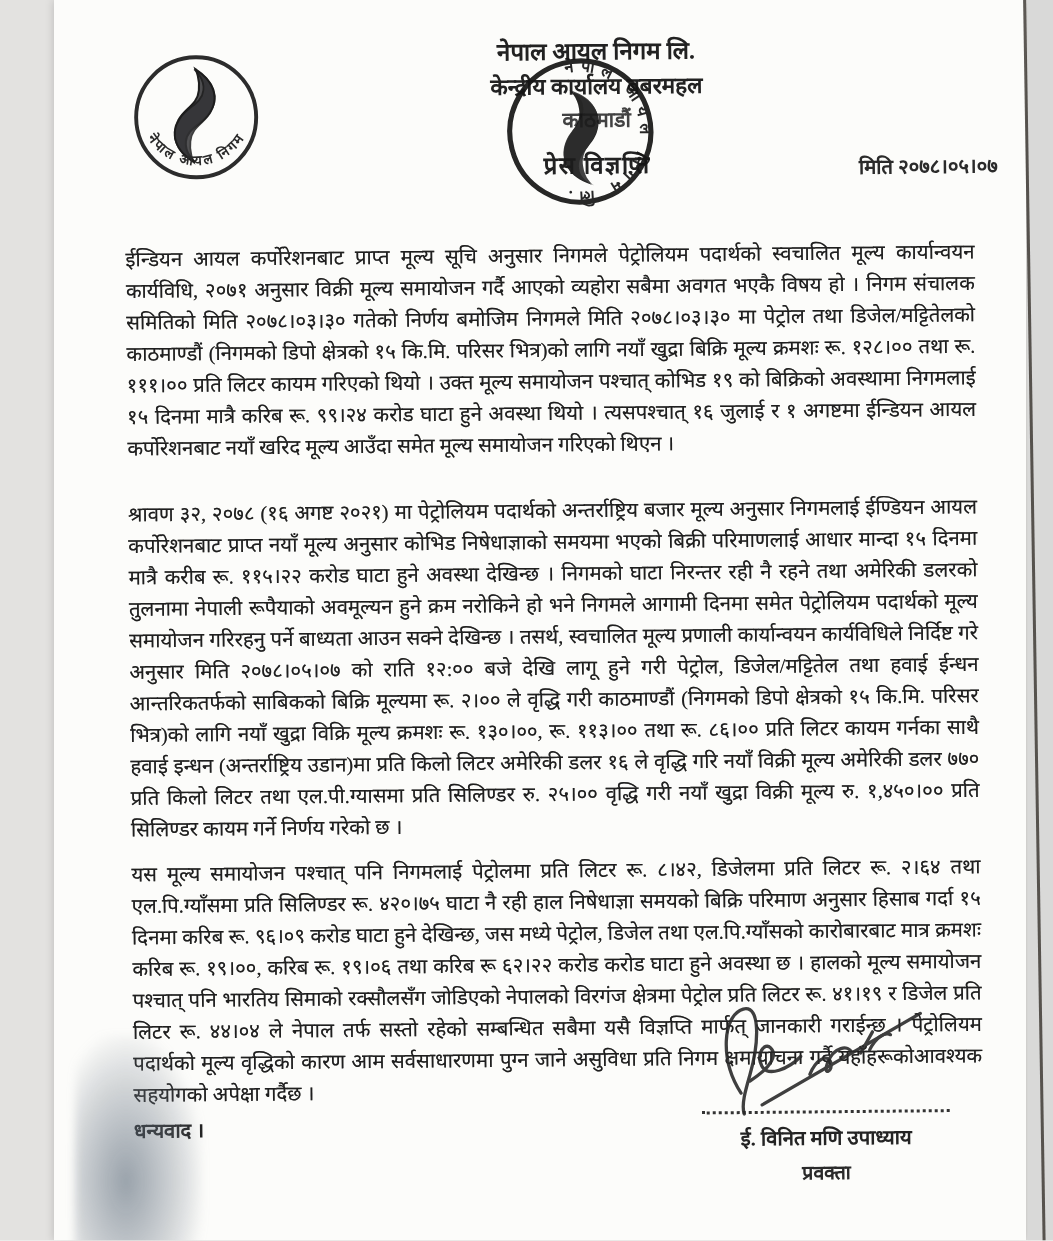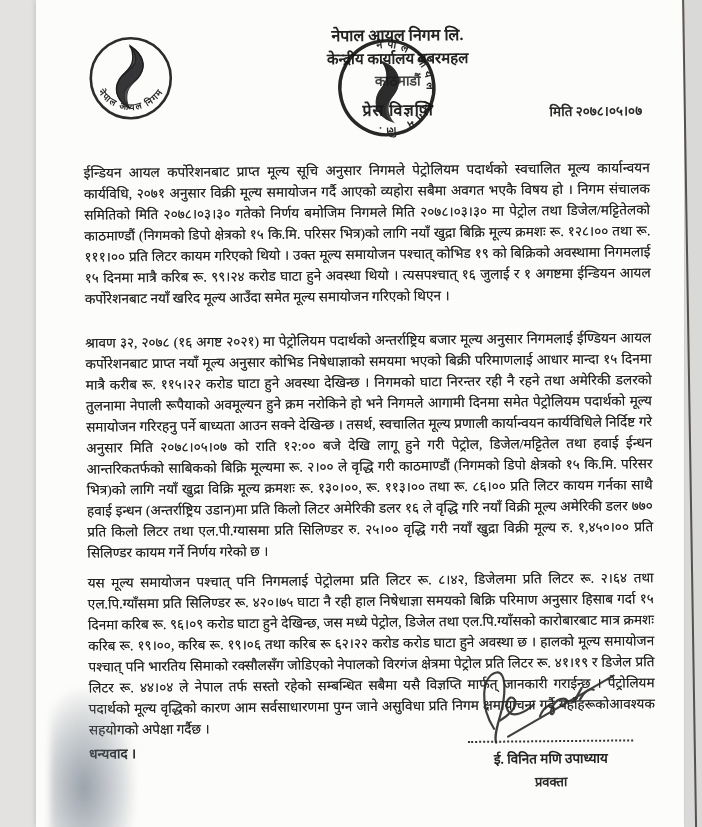--- a/index.html
+++ b/index.html
@@ -20,21 +20,21 @@
 
   .logo{position:absolute;left:44px;top:26px;width:108px;height:108px;}
   .hdr{position:absolute;left:180px;top:24px;width:370px;text-align:center;line-height:1.5;}
   .hdr .l1{font-size:16px;font-weight:bold;}
   .hdr .l2{font-size:15px;font-weight:bold;}
   .hdr .l3{font-size:14px;font-weight:bold;opacity:.85;}
   .press{position:absolute;left:180px;top:99px;width:370px;text-align:center;
          font-size:16px;font-weight:bold;letter-spacing:1px;}
   .stamp{position:absolute;left:298px;top:32px;width:112px;height:112px;
          transform:rotate(-14deg);opacity:.92;}
-  .dateline{position:absolute;top:104px;right:39px;font-size:13.5px;font-weight:bold;color:#2b2b2b;}
+  .dateline{position:absolute;top:104px;right:16px;font-size:13.5px;font-weight:bold;color:#2b2b2b;}
 
   .para{position:absolute;left:50px;width:566px;font-size:13.6px;line-height:21px;
         text-align:justify;color:#1f1f1f;text-shadow:0 0 .4px rgba(20,20,20,.55);}
   #p1{top:146px;}
   #p2{top:316px;}
   #p3{top:556px;}
   .closing{position:absolute;left:50px;top:742px;font-size:13.5px;font-weight:bold;}
 
   .sig{position:absolute;top:676px;right:24px;width:225px;text-align:center;}
   .sig-svg{position:absolute;left:18px;top:-16px;width:200px;height:88px;}

